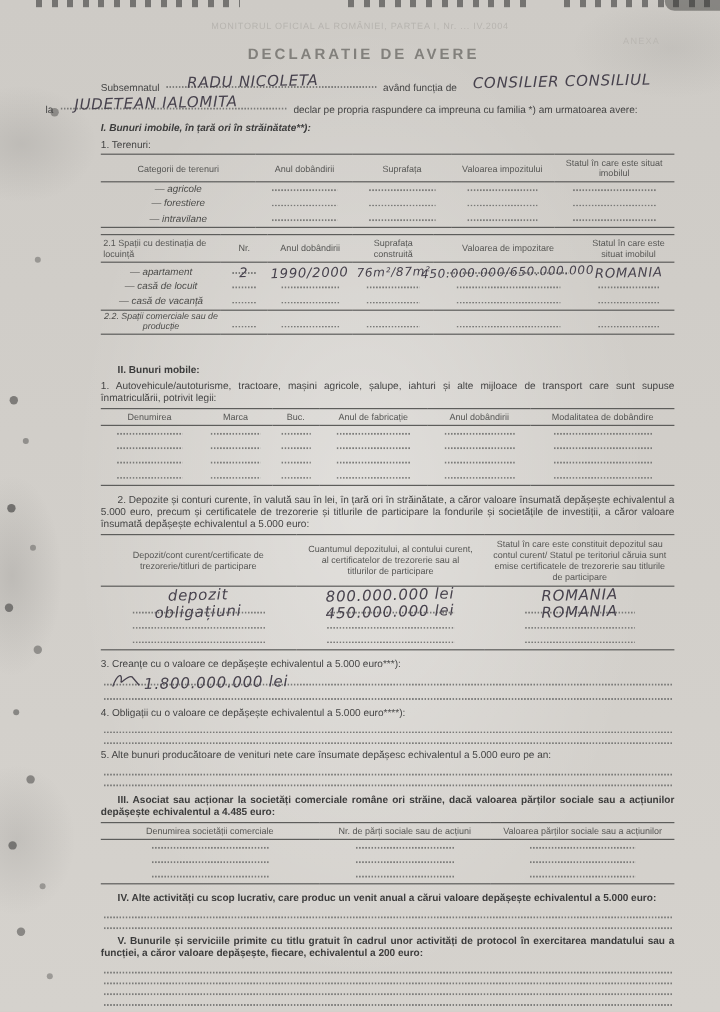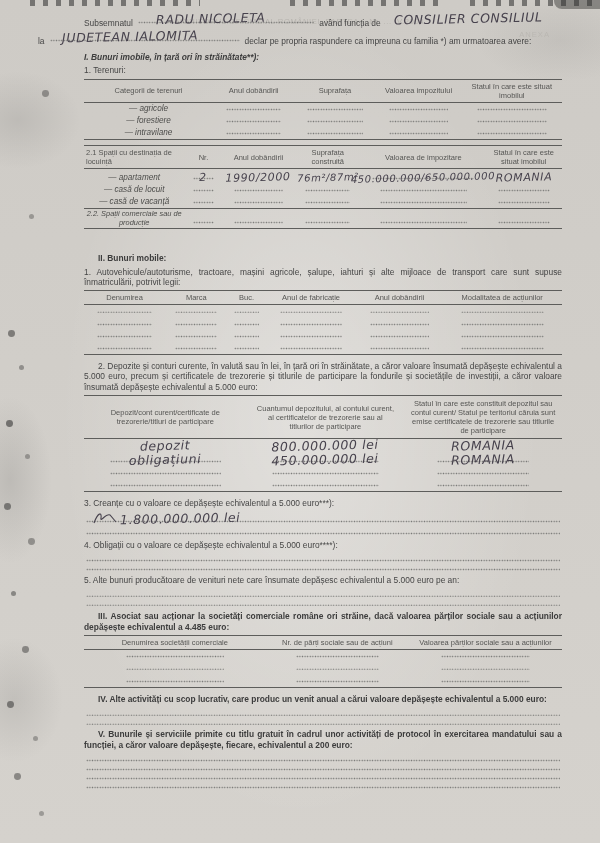--- a/index.html
+++ b/index.html
@@ -75,20 +75,21 @@
   <div class="perf p1"></div>
   <div class="perf p2"></div>
   <div class="perf p3"></div>
   <div class="corner-smudge"></div>
   <div class="specks"></div>
 
   <div class="masthead">MONITORUL OFICIAL AL ROMÂNIEI, PARTEA I, Nr. ... IV.2004</div>
   <div class="anexa">ANEXA</div>
 
   <div class="content">
+    <div class="title">DECLARATIE DE AVERE</div>
 
     <div class="fillrow">
       <span>Subsemnatul</span>
       <span class="fill" style="max-width:185px;">
         <span class="base"></span>
         <span class="hw big" style="left:18px;">RADU NICOLETA</span>
       </span>
       <span>având funcția de</span>
       <span class="fill">
         <span class="hw big" style="left:8px;">CONSILIER CONSILIUL</span>
@@ -222,21 +223,21 @@
           <col style="width:18%">
           <col style="width:25%">
         </colgroup>
       <thead>
           <tr>
         <th>Denumirea</th>
         <th>Marca</th>
         <th>Buc.</th>
         <th>Anul de fabricație</th>
         <th>Anul dobândirii</th>
-        <th>Modalitatea de acțiunilor</th>
+        <th>Modalitatea de dobândire</th>
       </tr>
         </thead>
       <tbody>
         <tr>
           <td class="c"><span class="dots"></span></td>
             <td class="c"><span class="dots"></span></td>
             <td class="c"><span class="dots"></span></td>
             <td class="c"><span class="dots"></span></td>
             <td class="c"><span class="dots"></span></td>
             <td class="c"><span class="dots"></span></td>

